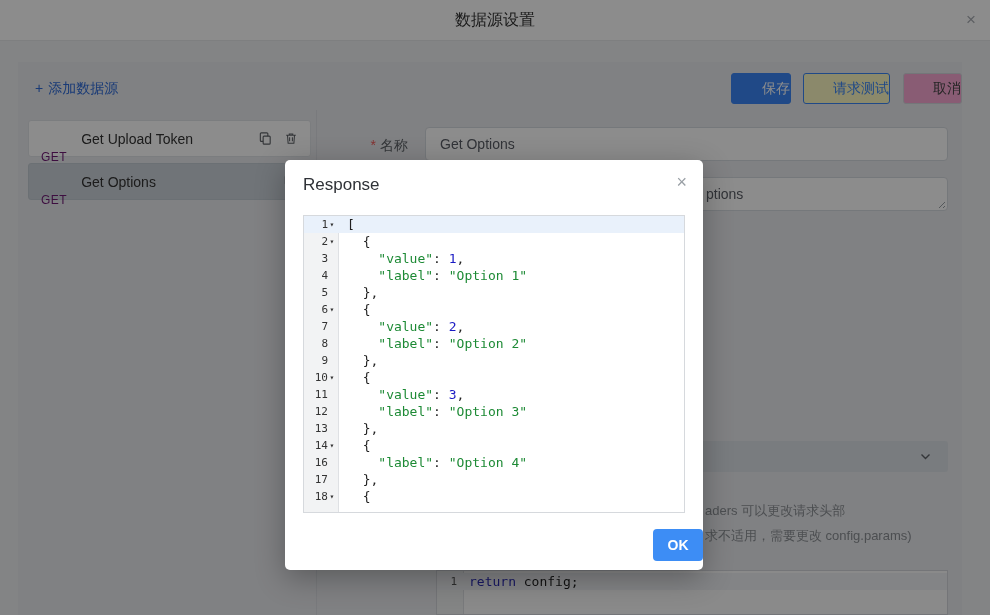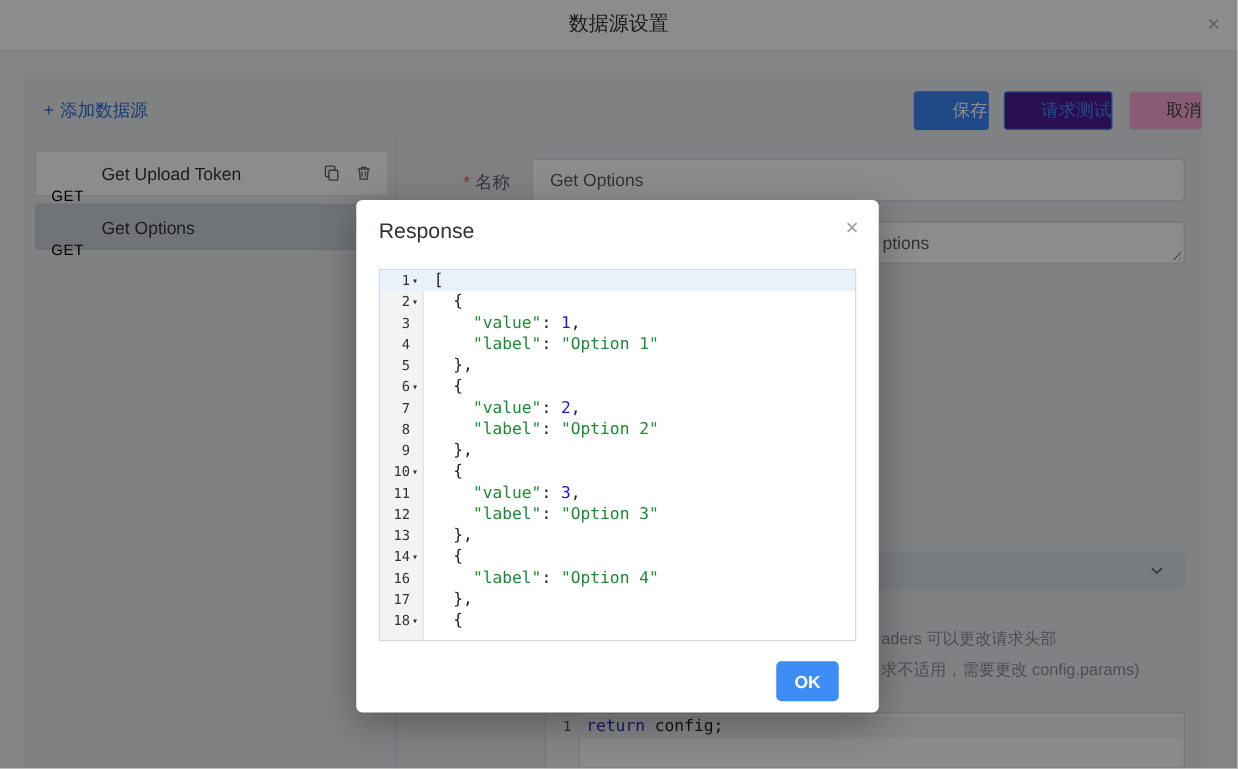--- a/index.html
+++ b/index.html
@@ -9,28 +9,28 @@
   .titlebar{position:absolute;left:0;top:0;right:0;height:40px;background:#fff;border-bottom:1px solid #e5e7ea;}
   .titlebar .ttl{text-align:center;line-height:40px;font-size:16px;color:#333;}
   .titlebar .win-close{position:absolute;right:14px;top:0;line-height:40px;font-size:17px;color:#a9adb3;cursor:pointer;}
   
   .panel{position:absolute;left:18px;top:62px;width:944px;height:553px;background:#e9ebee;}
   .add-link{position:absolute;left:35px;top:80px;font-size:14px;font-weight:500;color:#2f6bd8;cursor:pointer;}
   .add-link .plus{margin-right:5px;font-weight:400;}
   .btn{position:absolute;top:73px;height:31px;box-sizing:border-box;border-radius:3px;font-size:14px;
        line-height:29px;text-align:right;cursor:pointer;}
   .btn-save{left:731px;width:60px;background:#3b86f6;color:#fff;border:1px solid #3b86f6;}
-  .btn-test{left:803px;width:87px;background:#4c1d95;color:#3b86f6;border:1px solid #3b86f6;}
+  .btn-test{left:803px;width:87px;background:#fef9c3;color:#3b86f6;border:1px solid #3b86f6;}
   .btn-cancel{left:903px;width:59px;background:#f9a8d4;color:#444;border:1px solid #d4d7dc;}
   
   .divider{position:absolute;left:316px;top:110px;bottom:0;width:1px;background:#dcdfe3;}
   .src-row{position:absolute;left:28px;width:283px;height:37px;box-sizing:border-box;background:#fff;
            border:1px solid #e1e4e8;border-radius:3px;display:flex;align-items:center;padding:0 12px;cursor:pointer;}
   .src-row.selected{background:#ccd3da;border-color:#c4ccd4;}
-  .src-method{color:#000000;font-size:12px;margin-right:14px;letter-spacing:.5px;margin-top:37px;}
+  .src-method{color:#701a75;font-size:12px;margin-right:14px;letter-spacing:.5px;margin-top:37px;}
   .src-name{font-size:14px;color:#333;flex:1;}
   .row-icons{display:flex;gap:11px;align-items:center;}
   .row-icons svg{display:block;cursor:pointer;}
   
   .form-label{position:absolute;left:340px;top:137px;width:68px;text-align:right;font-size:14px;color:#5f6368;}
   .form-label .req{color:#f25a5a;margin-right:4px;}
   .inp{position:absolute;left:425px;width:523px;height:34px;box-sizing:border-box;background:#fff;
        border:1px solid #d6dae0;border-radius:4px;font-size:14px;color:#5a5e66;line-height:32px;padding:0 14px;}
   .inp-name{top:127px;}
   .inp-url{top:177px;padding:0;}
@@ -65,21 +65,21 @@
   .cm-lines{position:relative;}
   .cm-line{display:flex;height:17px;font-family:"DejaVu Sans Mono","Liberation Mono",monospace;font-size:13px;}
   .cm-line.active{background:#e9f1fb;}
   .cm-gutter{width:34px;flex:none;display:flex;justify-content:flex-end;align-items:center;box-sizing:border-box;
              padding-right:2px;color:#333;font-size:11px;line-height:17px;}
   .cm-gutter .fold{width:8px;font-style:normal;font-size:8px;color:#333;text-align:center;}
   .cm-code{white-space:pre;padding-left:9px;color:#1f1f1f;line-height:17px;flex:1;}
   .tk-s{color:#1d8a35;}
   .tk-n{color:#1a1ac4;}
   .tk-k{color:#2d2db4;font-weight:normal;}
-  .ok-btn{position:absolute;right:32px;bottom:9px;width:50px;height:32px;background:#3d8df5;border-radius:4px;
+  .ok-btn{position:absolute;right:0;bottom:9px;width:50px;height:32px;background:#3d8df5;border-radius:4px;
           color:#fff;font-size:14px;font-weight:bold;text-align:center;line-height:32px;cursor:pointer;}
 </style>
 </head>
 <body>
 
 <div class="page">
 
   <div class="titlebar">
     <div class="ttl">数据源设置</div>
     <div class="win-close">×</div>

